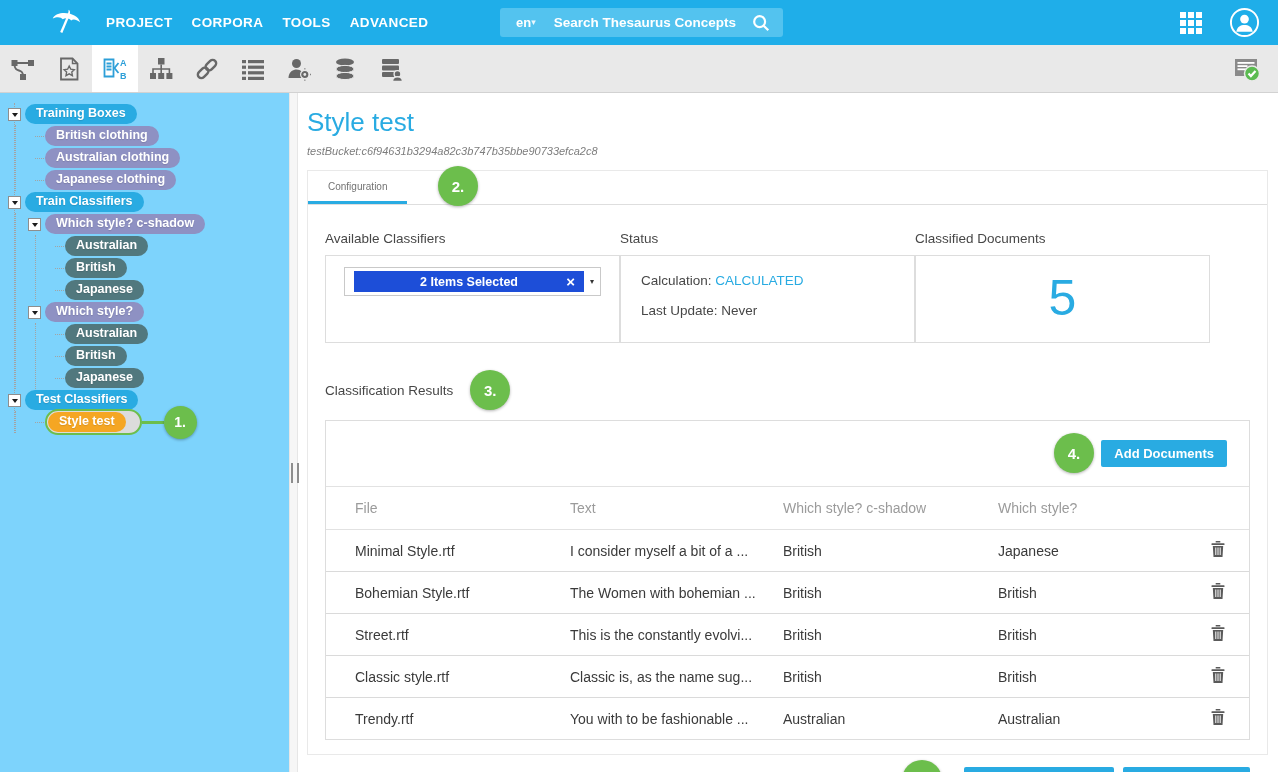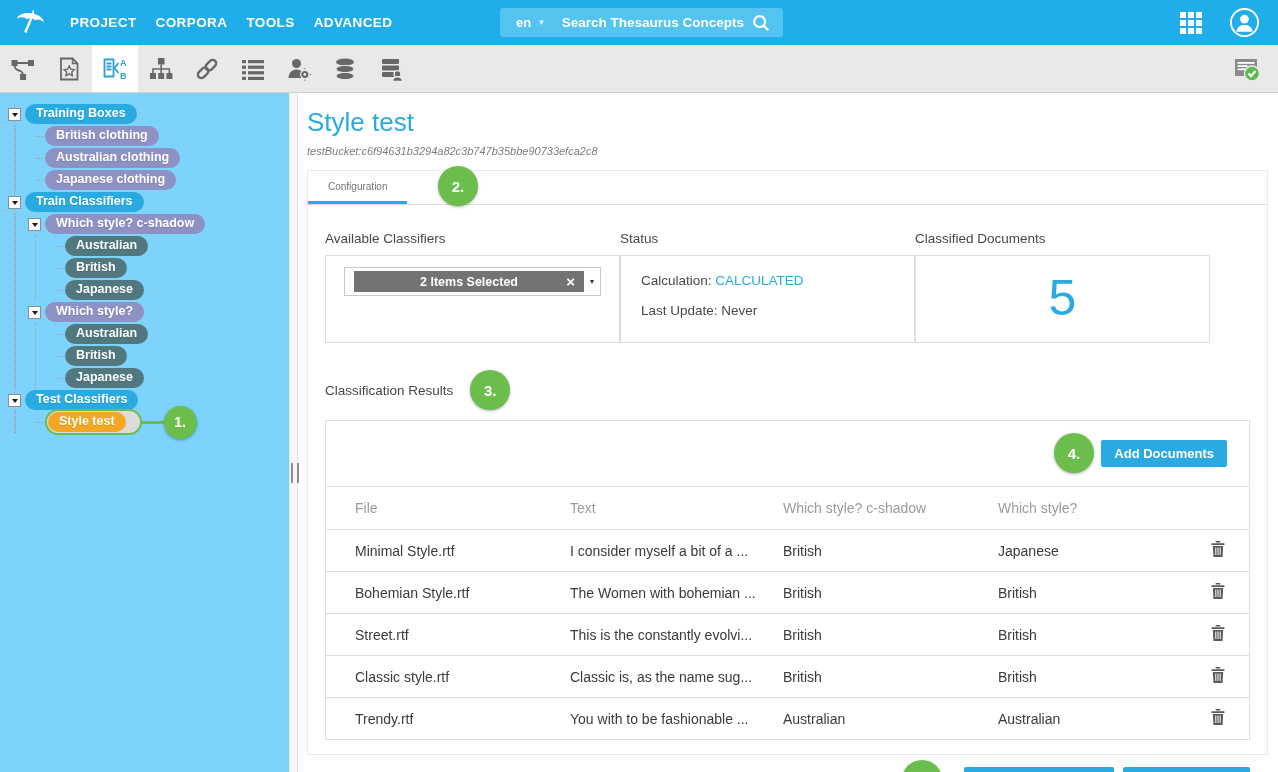--- a/index.html
+++ b/index.html
@@ -1,24 +1,24 @@
 <!DOCTYPE html>
 <html><head>
 <meta charset="utf-8">
 <style>
   html,body{margin:0;padding:0;width:1278px;height:772px;overflow:hidden;background:#fff;
     font-family:"Liberation Sans","DejaVu Sans",sans-serif;}
   
-  .topbar{height:45px;background:#1FAEE9;display:flex;align-items:center;position:relative;}
+  .topbar{height:45px;background:#1FAEE9;display:flex;align-items:center;position:relative;padding-left:36px;}
   .logo{margin:0 22px 0 12px;display:flex;align-items:center;}
   nav{display:flex;gap:19px;}
   .nav-item{color:#fff;font-size:13.5px;font-weight:bold;letter-spacing:.4px;cursor:pointer;}
   .search{position:absolute;left:500px;top:8px;width:283px;height:29px;background:#53C3EF;border-radius:3px;
     display:flex;align-items:center;color:#fff;}
-  .lang{margin-left:16px;font-size:13px;font-weight:bold;display:flex;align-items:center;gap:8px;cursor:pointer;}
+  .lang{margin-left:16px;font-size:13px;font-weight:bold;display:flex;align-items:center;cursor:pointer;}
   .caret{font-size:9px;color:#eaf7fd;line-height:1;}
   .search input{flex:1;margin-left:16px;background:transparent;border:none;outline:none;color:#fff;
     font-weight:bold;font-size:13.5px;font-family:inherit;min-width:0;}
   .search input::placeholder{color:#fff;opacity:1;}
   .mag{margin:0 12px 0 4px;display:flex;}
   .hright{position:absolute;right:18px;top:0;height:45px;display:flex;align-items:center;gap:27px;}
   .apps{display:grid;grid-template-columns:repeat(3,6px);grid-gap:2px;cursor:pointer;}
   .apps span{width:6px;height:6px;background:#fff;display:block;}
   
   .toolbar{height:47px;background:#e9e9e9;border-bottom:1px solid #d2d2d2;display:flex;align-items:stretch;}
@@ -61,21 +61,21 @@
   .tabbar{height:33px;border-bottom:1px solid #dedede;position:relative;display:flex;}
   .tab{padding:0 20px;display:flex;align-items:center;font-size:10px;font-weight:normal;color:#737373;
     border-bottom:3px solid #29ABE2;box-sizing:border-box;cursor:pointer;}
   .tabbar .badge{position:absolute;left:130px;top:-5px;}
   .tab-content{padding:0 17px;}
   .cols{display:flex;margin-top:26px;}
   .col{width:295px;box-sizing:border-box;flex:none;}
   .sec-label{font-size:13.5px;color:#474747;}
   .sec-box{margin-top:9px;height:88px;border:1px solid #ddd;box-sizing:border-box;background:#fff;}
   .mselect{margin:11px 18px;border:1px solid #c9c9c9;height:29px;box-sizing:border-box;display:flex;}
-  .msgreen{flex:1;margin:3px 0 3px 9px;background:#737373;color:#fff;font-weight:bold;font-size:12.5px;
+  .msgreen{flex:1;margin:3px 0 3px 9px;background:#1d4ed8;color:#fff;font-weight:bold;font-size:12.5px;
     display:flex;align-items:center;justify-content:center;position:relative;cursor:pointer;}
   .msx{position:absolute;right:9px;font-size:15px;font-weight:bold;cursor:pointer;}
   .msarrow{width:16px;display:flex;align-items:center;justify-content:center;font-size:8px;color:#333;cursor:pointer;}
   .statusbox{padding:17px 20px 0;font-size:13.5px;color:#474747;}
   .statusbox .line{margin-bottom:15px;}
   .calc-val{color:#29ABE2;}
   .bignum{font-size:50px;color:#29ABE2;text-align:center;line-height:84px;}
   .results-row{display:flex;align-items:center;margin-top:27px;gap:17px;height:40px;}
   .results-panel{border:1px solid #ddd;margin-top:10px;}
   .rp-head{height:65px;position:relative;}

